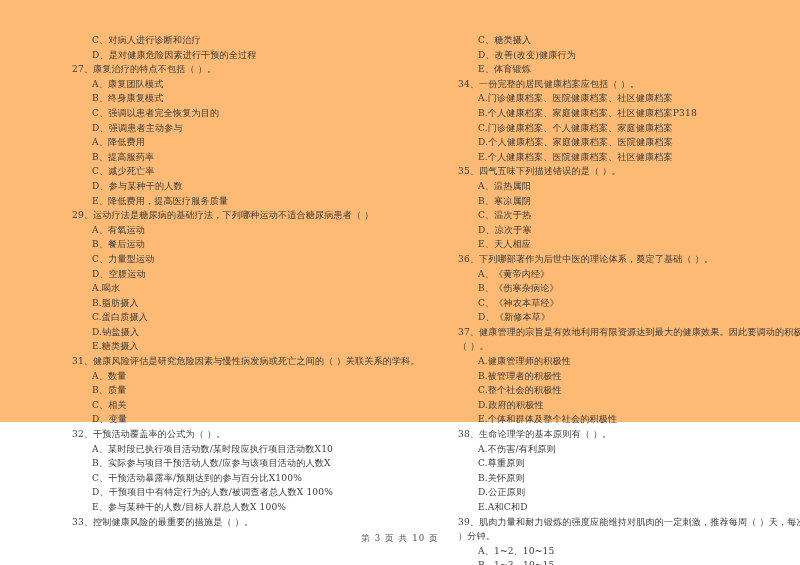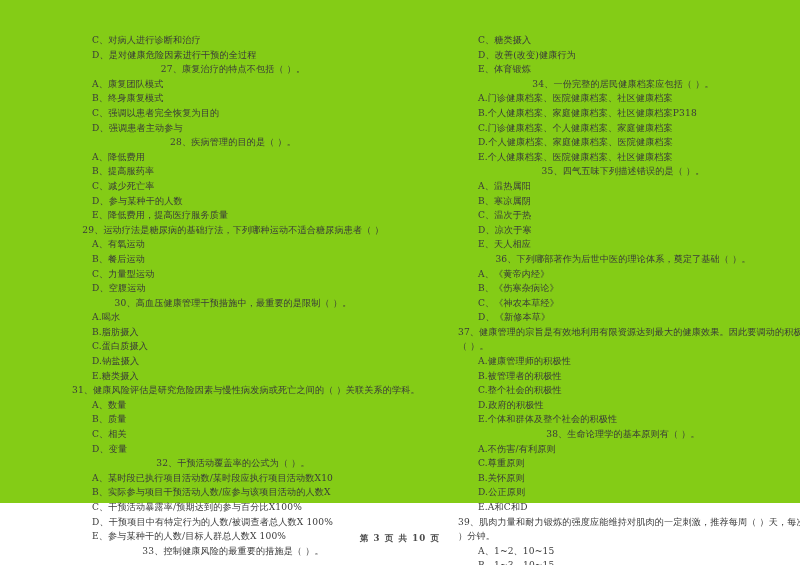--- a/index.html
+++ b/index.html
@@ -11,23 +11,23 @@
     width: 800px;
     height: 565px;
     overflow: hidden;
     font-family: "DejaVu Serif", "Liberation Serif", serif;
     color: #2b2b2b;
     position: relative;
   }
   .page {
     position: relative;
     width: 800px;
-    height: 503px;
+    height: 422px;
     box-sizing: border-box;
-    background: #84cc16;
+    background: #fdba74;
   }
   .columns {
     position: absolute;
     top: 33px;
     left: 0;
     width: 800px;
     display: flex;
     flex-direction: row;
     align-items: flex-start;
   }
@@ -48,67 +48,63 @@
     font-size: 9.1px;
     line-height: 14.6px;
     letter-spacing: 0.15px;
     white-space: nowrap;
     color: #3a3a3a;
     -webkit-font-smoothing: antialiased;
   }
   .q-stem {
     text-indent: 0;
     padding-left: 0px;
-    text-align: center;
   }
   .q-cont {
     padding-left: 0px;
   }
   .opt {
     padding-left: 20px;
   }
   .footer {
     position: absolute;
     left: 0;
     top: 533px;
     width: 800px;
     text-align: center;
     font-size: 8.6px;
     letter-spacing: 1.1px;
     color: #4a4a4a;
     font-family: "DejaVu Serif", "Liberation Serif", serif;
-    font-weight: bold;
   }
 </style>
 </head>
 <body>
 
 <div class="page">
   <div class="columns">
 
     <div class="col col-left" id="left-col">
         <div class="line opt">C、对病人进行诊断和治疗</div>
         <div class="line opt">D、是对健康危险因素进行干预的全过程</div>
         <div class="line q-stem">27、康复治疗的特点不包括（     ）。</div>
         <div class="line opt">A、康复团队模式</div>
         <div class="line opt">B、终身康复模式</div>
         <div class="line opt">C、强调以患者完全恢复为目的</div>
         <div class="line opt">D、强调患者主动参与</div>
-        <div class="line q-stem">28、疾病管理的目的是（     ）。</div>
         <div class="line opt">A、降低费用</div>
         <div class="line opt">B、提高服药率</div>
         <div class="line opt">C、减少死亡率</div>
         <div class="line opt">D、参与某种干的人数</div>
         <div class="line opt">E、降低费用，提高医疗服务质量</div>
         <div class="line q-stem">29、运动疗法是糖尿病的基础疗法，下列哪种运动不适合糖尿病患者（    ）</div>
         <div class="line opt">A、有氧运动</div>
         <div class="line opt">B、餐后运动</div>
         <div class="line opt">C、力量型运动</div>
         <div class="line opt">D、空腹运动</div>
-        <div class="line q-stem">30、高血压健康管理干预措施中，最重要的是限制（     ）。</div>
         <div class="line opt">A.喝水</div>
         <div class="line opt">B.脂肪摄入</div>
         <div class="line opt">C.蛋白质摄入</div>
         <div class="line opt">D.钠盐摄入</div>
         <div class="line opt">E.糖类摄入</div>
         <div class="line q-stem">31、健康风险评估是研究危险因素与慢性病发病或死亡之间的（     ）关联关系的学科。</div>
         <div class="line opt">A、数量</div>
         <div class="line opt">B、质量</div>
         <div class="line opt">C、相关</div>
         <div class="line opt">D、变量</div>

